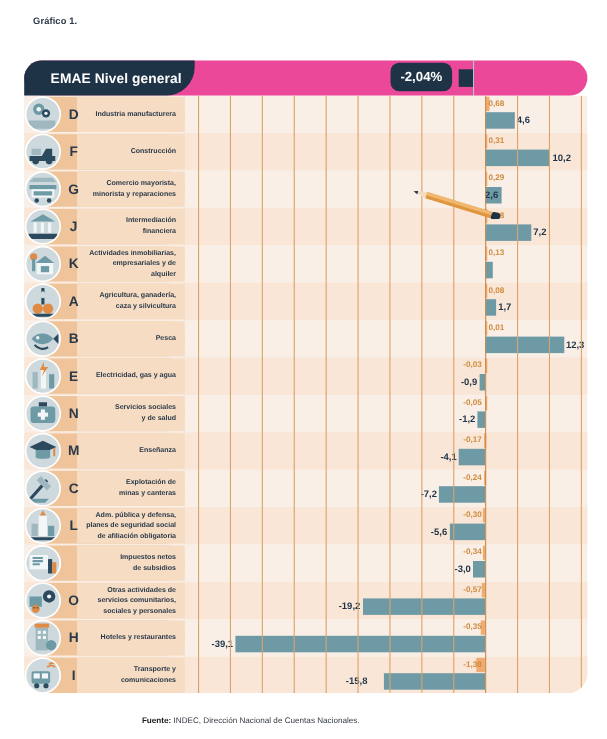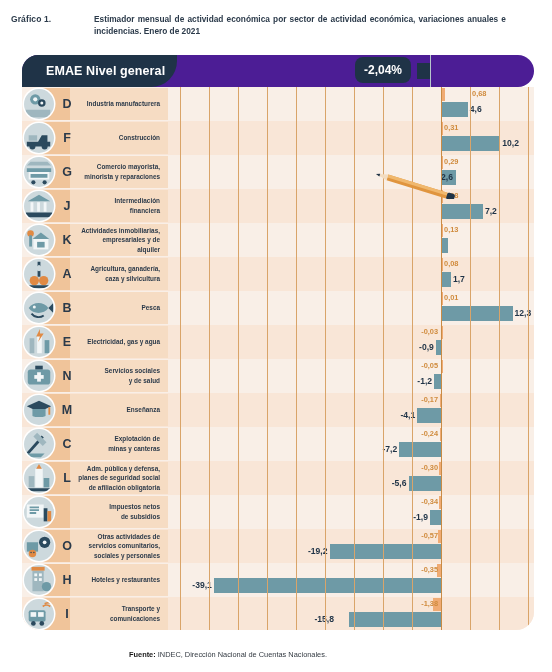--- a/index.html
+++ b/index.html
@@ -9,37 +9,37 @@
     font-family:"Liberation Sans", sans-serif;
     color:#2b3a4a;
     overflow:hidden;
     position:relative;
   }
   .title-row{
     position:absolute; left:0; top:14px; width:552px;
     display:flex; align-items:flex-start;
   }
   .title-label{
-    width:94px; padding-left:11px; box-sizing:border-box;
+    width:78px; padding-left:30px; box-sizing:border-box;
     font-size:8.5px; font-weight:bold; color:#2b3a4a; letter-spacing:0.1px;
   }
   .title-text{
     width:430px; font-size:8.3px; font-weight:bold; color:#2b3a4a;
     line-height:1.42; text-align:justify; padding-right:18px; box-sizing:border-box;
   }
 
   
   .panel{
     position:absolute; left:22px; top:55px; width:512px; height:575px;
   }
 
   
   .header-band{
     position:absolute; left:0; top:0; width:512px; height:32px;
-    background:#4c1d95;
+    background:#ec4899;
     border-top-left-radius:16px; border-top-right-radius:16px;border-radius:16px;
   }
   .header-pill{
     position:absolute; left:0; top:0; width:155px; height:32px;
     background:#1f3347;
     border-top-left-radius:16px; border-bottom-right-radius:26px;
     display:flex; align-items:center;
   }
   .header-pill span{
     color:#ffffff; font-size:12.5px; font-weight:bold; padding-left:24px;
@@ -149,21 +149,20 @@
     position:absolute; left:0; top:650px; width:456px;
     text-align:center; font-size:7.4px; color:#333a42;
   }
   .footer b{ color:#1a1a1a; }
 </style>
 </head>
 <body>
 
 <div class="title-row">
   <div class="title-label">Gráfico 1.</div>
-  <div class="title-text">Estimador mensual de actividad económica por sector de actividad económica, variaciones anuales e incidencias. Enero de 2021</div>
 </div>
 
 <div class="panel">
 
   <div class="header-band">
     <div class="header-pill">
       <span>EMAE Nivel general</span>
     </div>
     <div class="header-badge">-2,04%</div>
     <div class="header-sq"></div>
@@ -187,21 +186,21 @@
             </div>
      <div class="code">D</div>
      <div class="sector-name">
               <div>Industria manufacturera</div>
             </div>
           </div>
           <div class="plot-cell">
             <div class="bar-var" style="left: 273.048px; width: 26.7238px; background: rgb(110, 154, 166);"></div>
             <div class="val-var" style="left: 301.771px;">4,6</div>
             <div class="bar-inc" style="left: 273.048px; width: 3.95048px; background: rgb(240, 171, 115);"></div>
-            <div class="val-inc" style="left: 276.048px; margin-left: 28px;">0,68</div>
+            <div class="val-inc" style="left: 276.048px;">0,68</div>
           </div>
         </div>
         <div class="row alt" style="top: 34px;">
           <div class="label-cell">
             <div class="pill"></div>
      <div class="pill2"></div>
      <div class="icon-circle">
               <svg width="30" height="30" viewBox="0 0 32 32">
                 <path d="M3 20h12l4-7h6v7h3v5H3z" fill="#2b4a5e"></path>
                 <path d="M5 13h9v6H5z" fill="#9fb7bf"></path>
@@ -477,21 +476,21 @@
                 <rect x="25" y="15" width="4" height="11" fill="#e08a44"></rect>
               </svg>
             </div>
      <div class="code"></div>
      <div class="sector-name">
               <div>Impuestos netos<br>de subsidios</div>
             </div>
           </div>
           <div class="plot-cell">
             <div class="bar-var" style="left: 262.01px; width: 11.0381px; background: rgb(110, 154, 166);"></div>
-            <div class="val-var" style="right: 105.99px;">-1,9</div>
+            <div class="val-var" style="right: 105.99px;">-3,0</div>
             <div class="bar-inc" style="left: 271.072px; width: 2.2px; background: rgb(240, 171, 115);"></div>
             <div class="val-inc" style="right: 95.9524px;">-0,34</div>
           </div>
         </div>
         <div class="row alt" style="top: 442px;">
           <div class="label-cell">
             <div class="pill"></div>
      <div class="pill2"></div>
      <div class="icon-circle">
               <svg width="30" height="30" viewBox="0 0 32 32">

